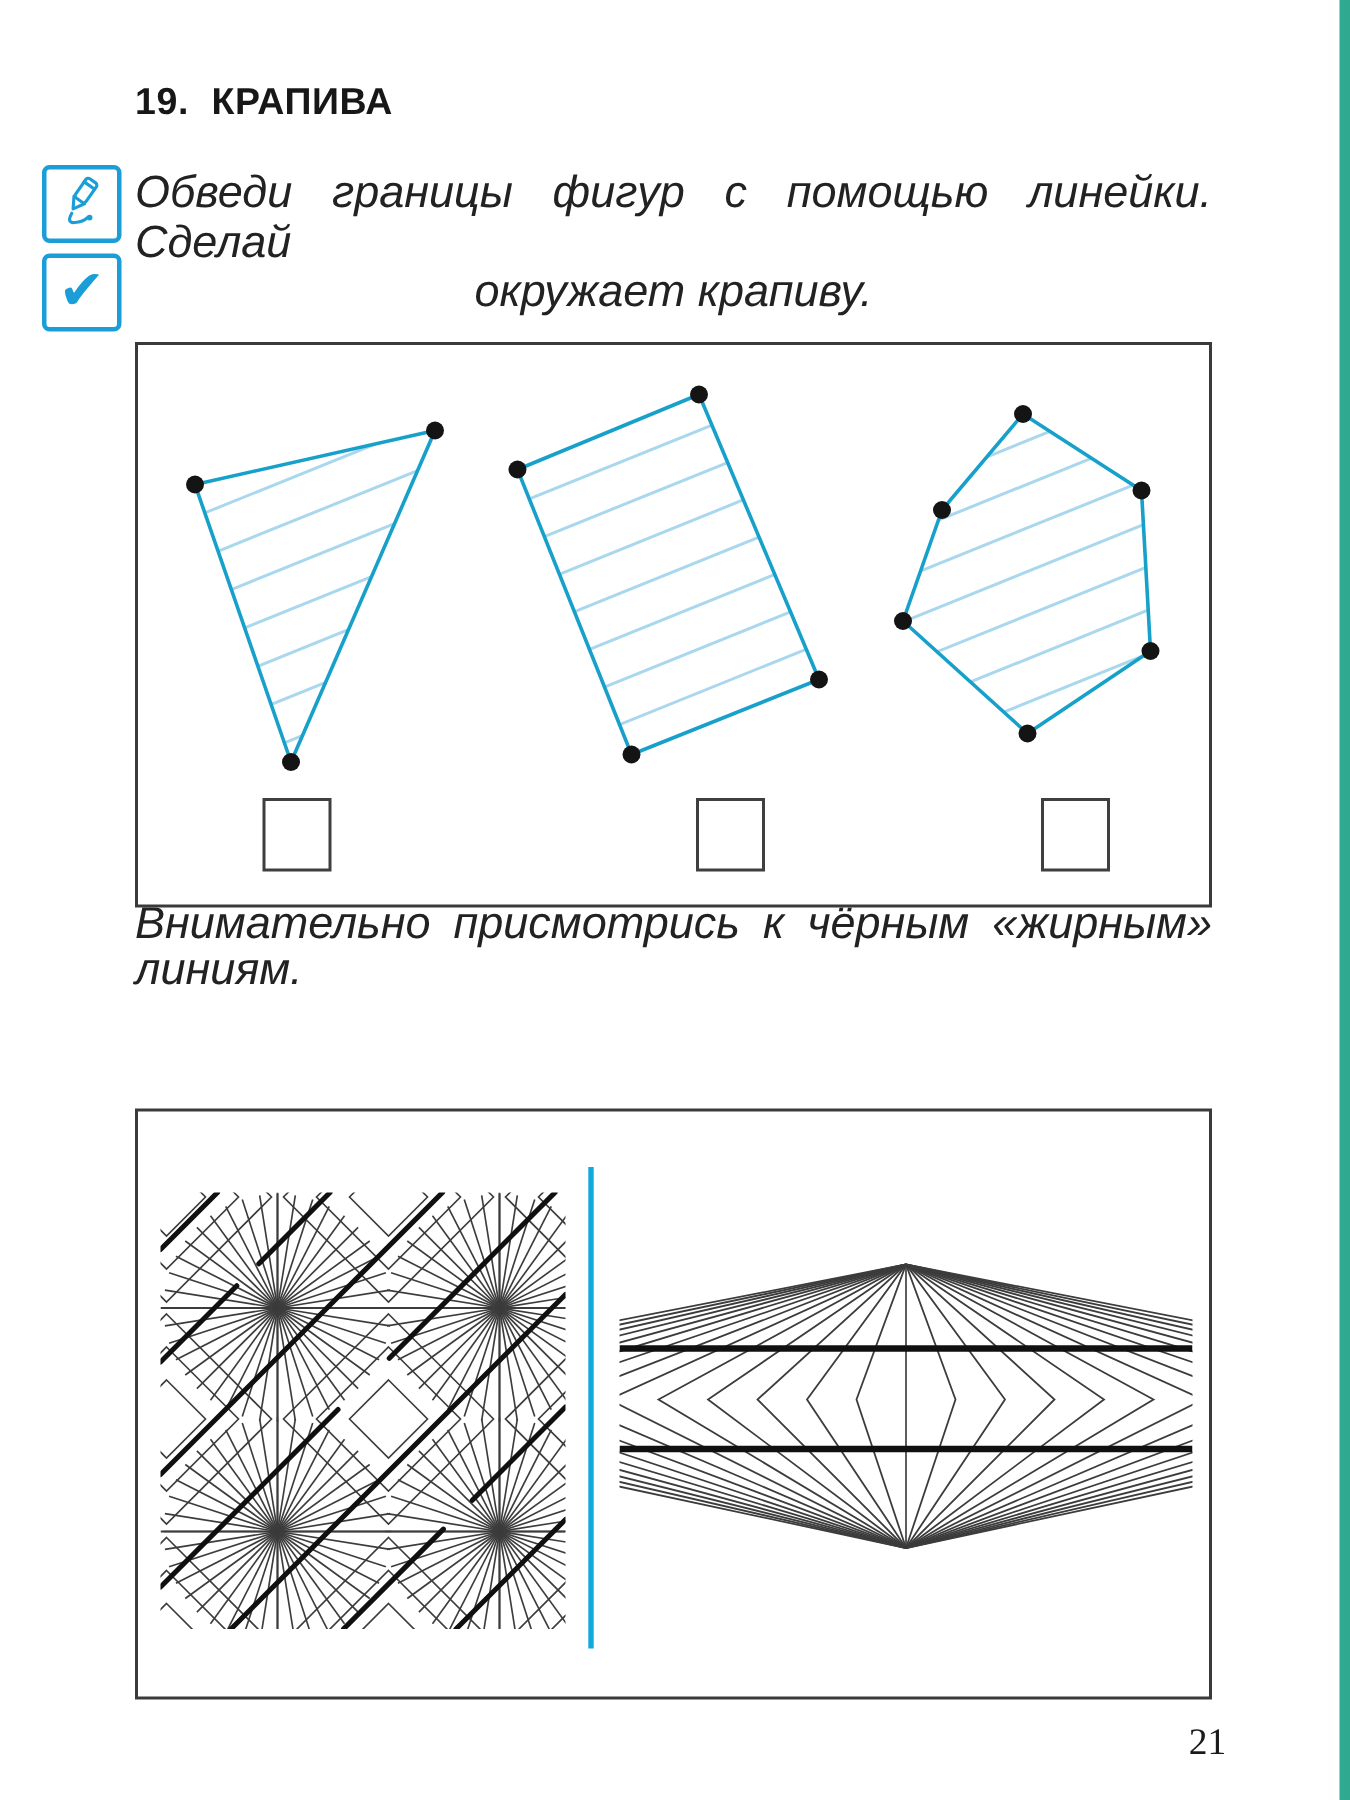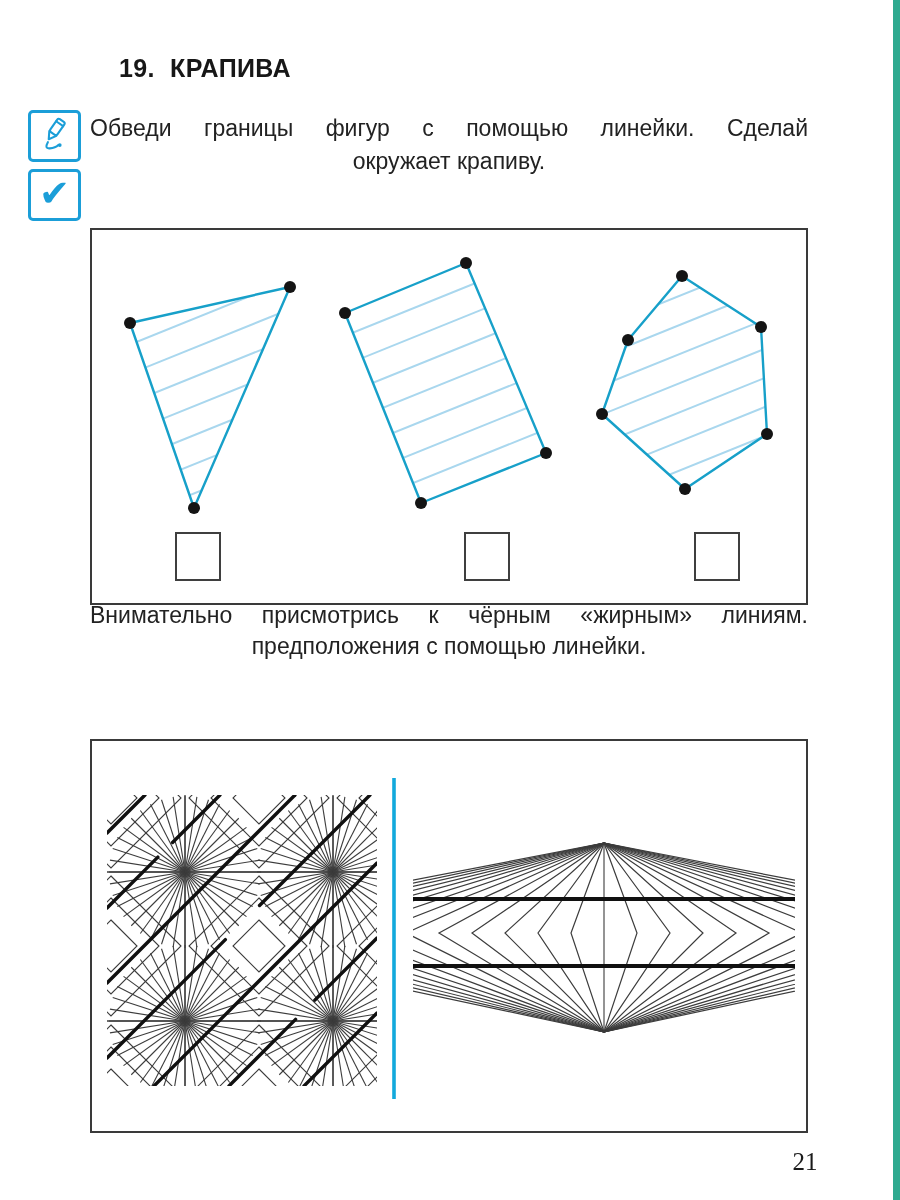--- a/index.html
+++ b/index.html
@@ -1,21 +1,21 @@
 <!DOCTYPE html>
 <html><head>
 <meta charset="utf-8">
 <style>
   html,body{margin:0;padding:0;background:#ffffff;}
   body{width:900px;height:1200px;position:relative;overflow:hidden;
        font-family:"Liberation Sans",sans-serif;color:#1d1d1f;}
   .abs{position:absolute;}
-  .title{left:90px;top:54px;font-size:25px;font-weight:bold;color:#171717;letter-spacing:.4px;margin-left:29px;}
+  .title{left:90px;top:54px;font-size:25px;font-weight:bold;color:#171717;letter-spacing:.4px;}
   .title .num{margin-right:15px;}
-  .para{left:90px;width:718px;font-size:23px;line-height:33px;color:#222;}
+  .para{left:90px;width:718px;font-size:30px;line-height:33px;color:#222;font-style:italic;}
   .para2{line-height:31px;}
   .jl{text-align:justify;text-align-last:justify;}
   .jl-last{text-align:center;}
   .iconbox{left:28px;width:47px;height:46px;border:3px solid #1b9ed8;border-radius:5px;
            display:flex;align-items:center;justify-content:center;background:#fff;z-index:4;}
   .checkglyph{color:#1b9ed8;font-size:37px;font-weight:bold;line-height:1;
               font-family:"DejaVu Sans",sans-serif;transform:translateY(-2px);}
   .panel{border:2px solid #3a3a3a;background:#fff;z-index:1;}
   #figpanel{left:90px;top:228px;width:714px;height:373px;}
   #illpanel{left:90px;top:739px;width:714px;height:390px;}
@@ -51,21 +51,20 @@
 
 <div class="abs para" style="top:112px;">
   <div class="jl">Обведи границы фигур с помощью линейки. Сделай</div>
   <div class="jl-last">окружает крапиву.</div>
 </div>
 
 <div class="abs panel" id="figpanel"></div>
 
 <div class="abs para para2" style="top:600px;">
   <div class="jl">Внимательно присмотрись к чёрным «жирным» линиям.</div>
-  <div class="jl-last">предположения с помощью линейки.</div>
 </div>
 
 <div class="abs panel" id="illpanel"></div>
 
 <svg class="abs" id="draw" width="900" height="1200">
     <clipPath id="clip-s0">
       <polygon points="130,323 290,287 194,508"></polygon>
     </clipPath>
     <g>
       <g clip-path="url(#clip-s0)">

